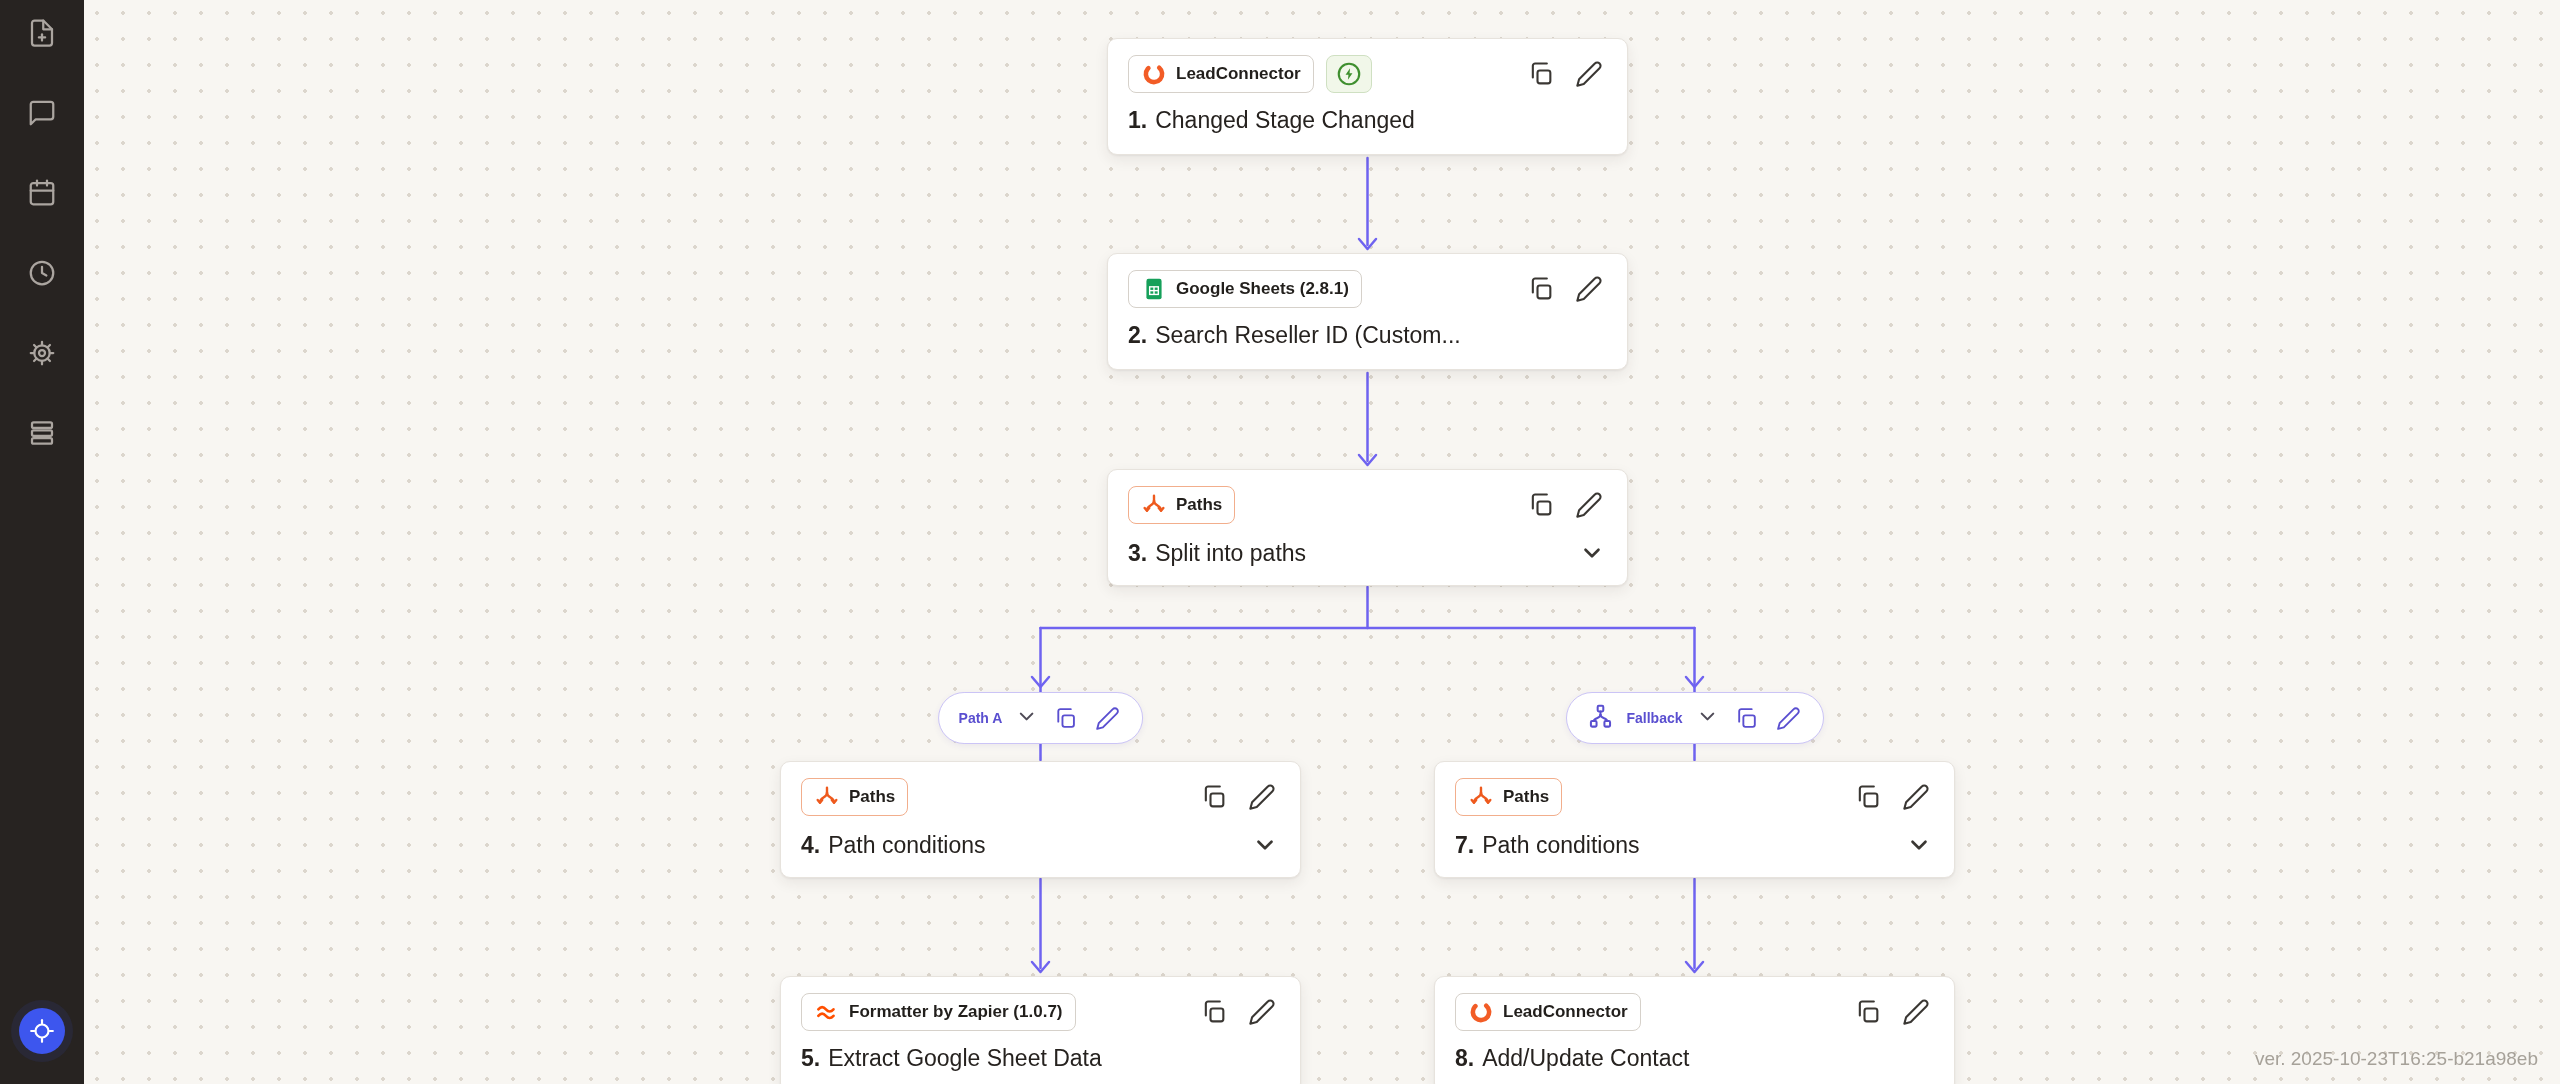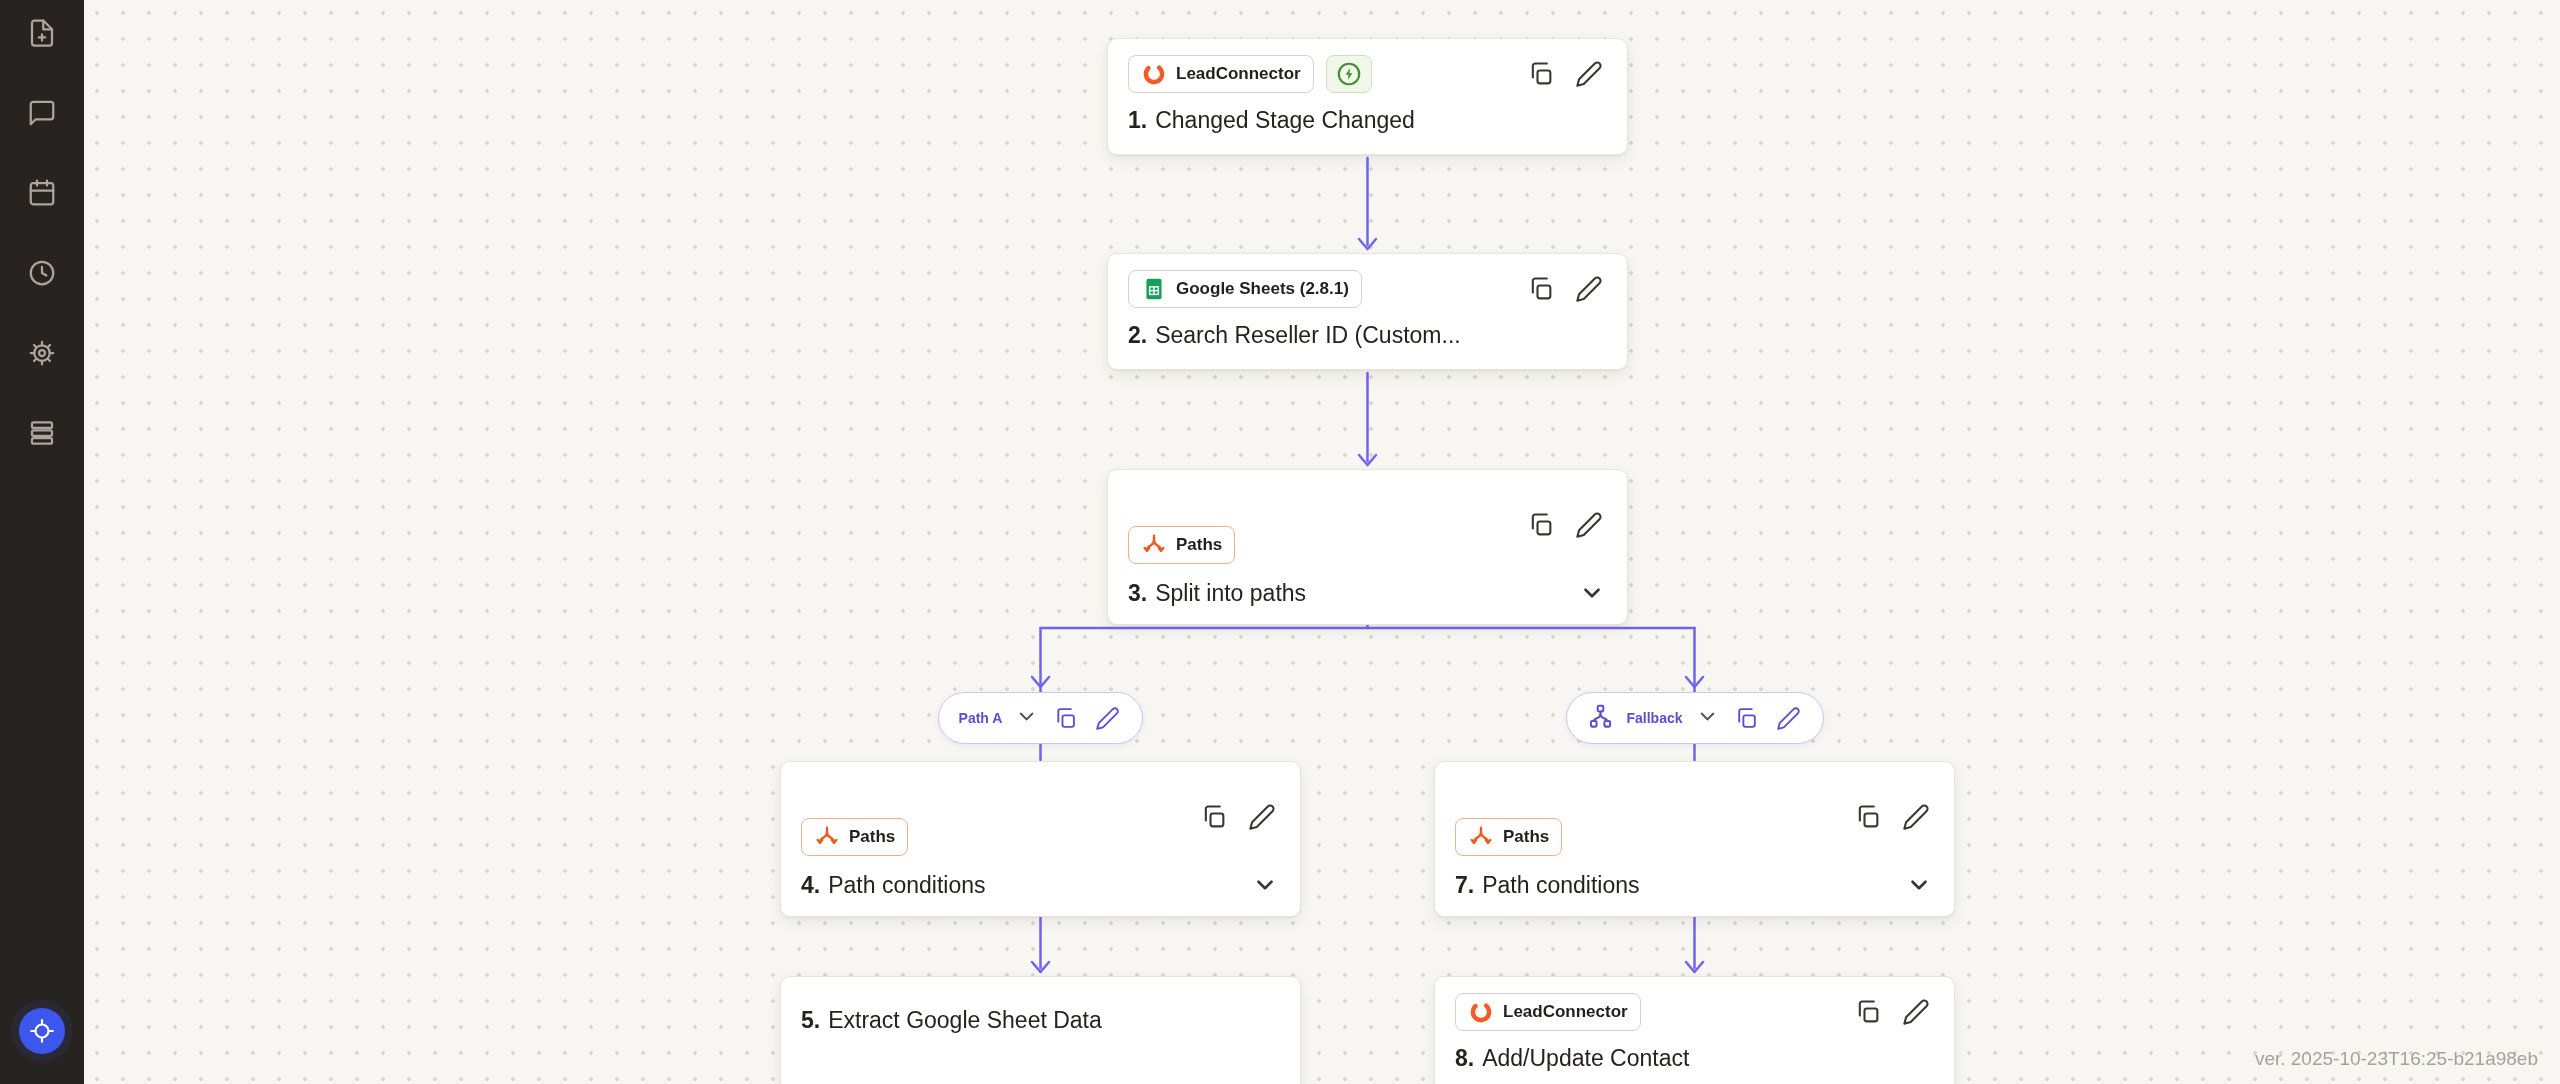--- a/index.html
+++ b/index.html
@@ -35,21 +35,21 @@
   
   .node { position:absolute; width:521px; min-height:117px; background:#fff;
     border:1px solid #E7E3DD; border-radius:10px; z-index:2;
     padding:16px 20px; cursor:pointer;
     box-shadow:0 1px 2px rgba(45,40,35,.06), 0 5px 14px rgba(45,40,35,.08); }
   .node-row { display:flex; align-items:center; gap:12px; }
   .badge { display:inline-flex; align-items:center; gap:9px;
     border:1.5px solid #D6D1CA; border-radius:8px; padding:5px 12px;
     background:#fff; font-size:17px; font-weight:bold; color:#221F1C;
     white-space:nowrap; }
-  .badge--orange { border-color:#F2AE8C;margin-top:40px; }
+  .badge--orange { border-color:#F2AE8C; }
   .badge svg { width:26px; height:26px; flex:none; }
   .trigger-pill { display:inline-flex; align-items:center; justify-content:center;
     border:1.5px solid #CFE0C2; background:#F1F7E9; border-radius:8px;
     padding:4px 8px; }
   .trigger-pill svg { width:28px; height:28px; }
   .icon-btn { background:none; border:none; padding:4px; cursor:pointer;
     display:flex; align-items:center; }
   .icon-btn svg { width:28px; height:28px; stroke:#3A3733; fill:none;
     stroke-width:1.8; stroke-linecap:round; stroke-linejoin:round; }
   .push-right { margin-left:auto; }
@@ -342,20 +342,40 @@
       <span>Path conditions</span>
       <button class="node-chevron">
         <svg viewBox="0 0 24 24">
             <polyline points="6 9 12 15 18 9"></polyline>
           </svg>
       </button>
     </div>
   </section>
 
   <section class="node" style="left:696px; top:976px;">
+    <div class="node-row">
+      <span class="badge">
+        <svg viewBox="0 0 24 24" fill="none" stroke="#FF4F00" stroke-width="2.4" stroke-linecap="round">
+            <path d="M4 9.5 q3.5 -4 7 0 t7 0"></path>
+            <path d="M4 15.5 q3.5 -4 7 0 t7 0"></path>
+          </svg>
+        <span>Formatter by Zapier (1.0.7)</span>
+      </span>
+      <button class="icon-btn push-right">
+        <svg viewBox="0 0 24 24">
+            <rect x="9" y="9" width="11" height="11" rx="2"></rect>
+            <path d="M5 15V5a2 2 0 0 1 2-2h10"></path>
+          </svg>
+      </button>
+      <button class="icon-btn">
+        <svg viewBox="0 0 24 24">
+            <path d="M17 3a2.83 2.83 0 1 1 4 4L7.5 20.5 2 22l1.5-5.5z"></path>
+          </svg>
+      </button>
+    </div>
     <div class="node-title">
       <b>5.</b>
       <span>Extract Google Sheet Data</span>
     </div>
   </section>
 
   <section class="node" style="left:1350px; top:761px;">
     <div class="node-row">
       <span class="badge badge--orange">
         <svg viewBox="0 0 24 24" fill="none" stroke="#EE5A1E" stroke-width="2.2" stroke-linecap="round" stroke-linejoin="round">

